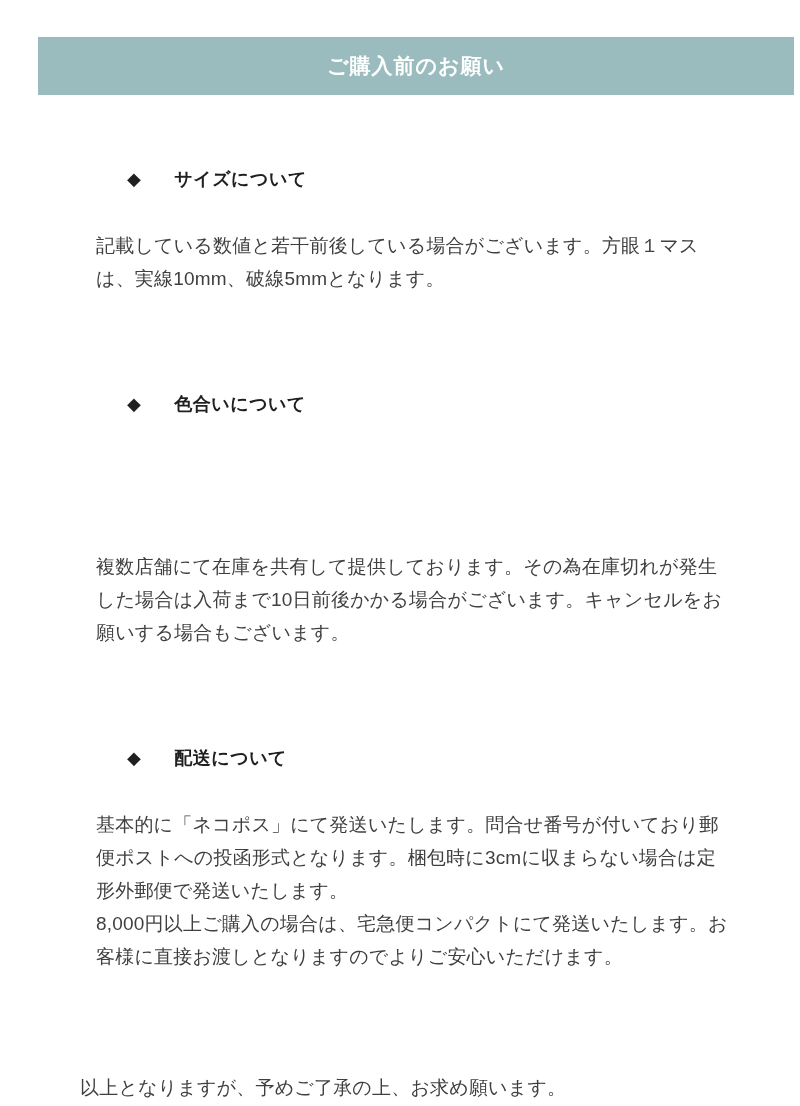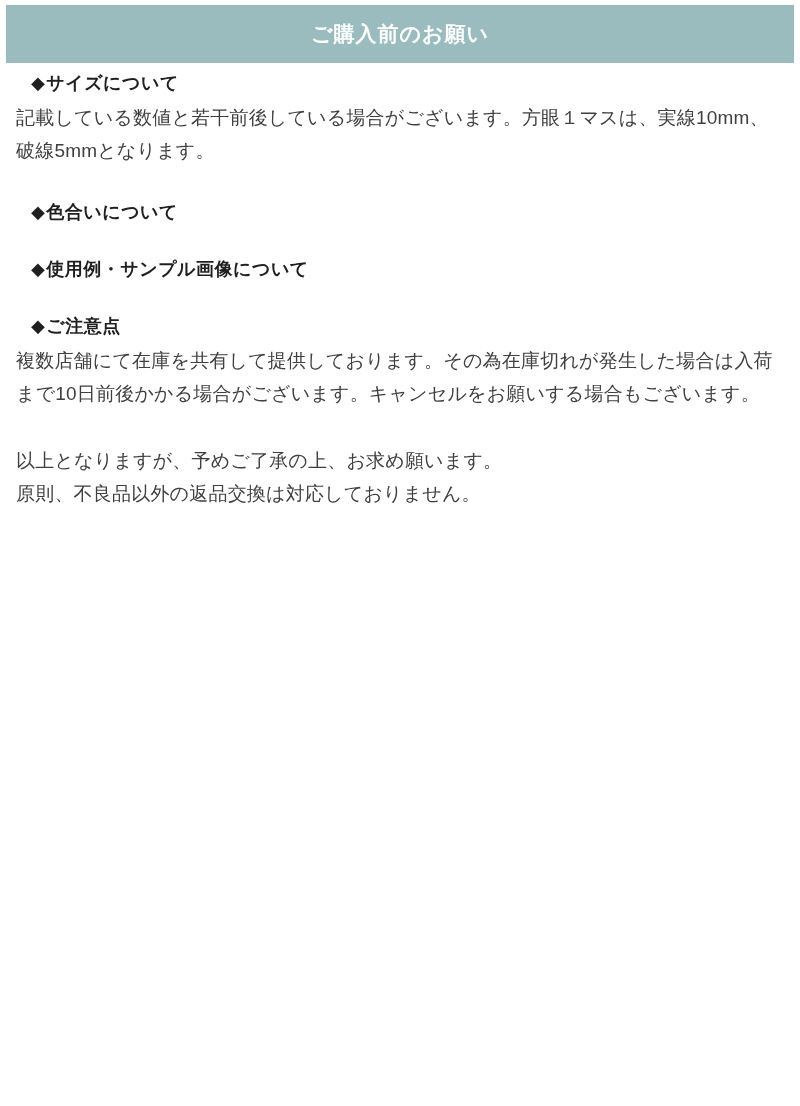--- a/index.html
+++ b/index.html
@@ -1,15 +1,15 @@
 <!DOCTYPE html>
 <html lang="ja" style="--header-bg: #9bbcbe; --header-text: #ffffff; --heading-text: #1f1f1f; --body-text: #3f3f3f;"><head>
   <meta charset="utf-8">
   <style>
-    * { margin: 0; padding: 0; box-sizing: border-box; }
+    * { margin: 0; padding: 16px; box-sizing: border-box; }
     html, body { background: #ffffff; }
     body {
       width: 800px;
       height: 1106px;
       overflow: hidden;
       font-family: "Liberation Sans", "DejaVu Sans", sans-serif;
       color: var(--body-text, #3f3f3f);
     }
     .header-bar {
       margin: 5px 6px 0 6px;
@@ -26,21 +26,21 @@
       letter-spacing: 1px;
     }
     .content { padding: 0 20px 0 16px; }
     .section-heading {
       margin: 33px 0 0 15px;
       font-size: 18px;
       font-weight: bold;
       color: var(--heading-text, #1f1f1f);
       letter-spacing: 0.5px;
     }
-    .section:first-child .section-heading { margin-top: 8px; }
+    .section:first-child .section-heading { margin-top: 24px; }
     .section-heading .bullet { margin-right: 1px; }
     .section-body {
       margin-top: 6px;
       font-size: 19px;
       line-height: 33px;
       color: var(--body-text, #3f3f3f);
       white-space: pre-line;
       letter-spacing: 0.2px;
     }
     .closing {
@@ -63,30 +63,33 @@
   <section class="section">
     <h2 class="section-heading"><span class="bullet">◆</span><span class="heading-text">サイズについて</span></h2>
     <p class="section-body">記載している数値と若干前後している場合がございます。方眼１マスは、実線10mm、破線5mmとなります。</p>
   </section>
 
   <section class="section">
     <h2 class="section-heading"><span class="bullet">◆</span><span class="heading-text">色合いについて</span></h2>
   </section>
 
   <section class="section">
-    <h2 class="section-heading"><span class="bullet">◆</span><span class="heading-text">使用例・サンプル画像について</span></h2>
   </section>
 
   <section class="section">
-    <h2 class="section-heading"><span class="bullet">◆</span><span class="heading-text">ご注意点</span></h2>
   </section>
 
   <section class="section">
     <p class="section-body">複数店舗にて在庫を共有して提供しております。その為在庫切れが発生した場合は入荷まで10日前後かかる場合がございます。キャンセルをお願いする場合もございます。</p>
   </section>
 
+  <section class="section">
+    <h2 class="section-heading"><span class="bullet">◆</span><span class="heading-text">配送について</span></h2>
+    <p class="section-body">基本的に「ネコポス」にて発送いたします。問合せ番号が付いており郵便ポストへの投函形式となります。梱包時に3cmに収まらない場合は定形外郵便で発送いたします。
+8,000円以上ご購入の場合は、宅急便コンパクトにて発送いたします。お客様に直接お渡しとなりますのでよりご安心いただけます。</p>
+  </section>
 </div>
 
   <p class="closing">
     <span>以上となりますが、予めご了承の上、お求め願います。</span><br>
     <span>原則、不良品以外の返品交換は対応しておりません。</span>
   </p>
 </main>
 
 </body></html>

